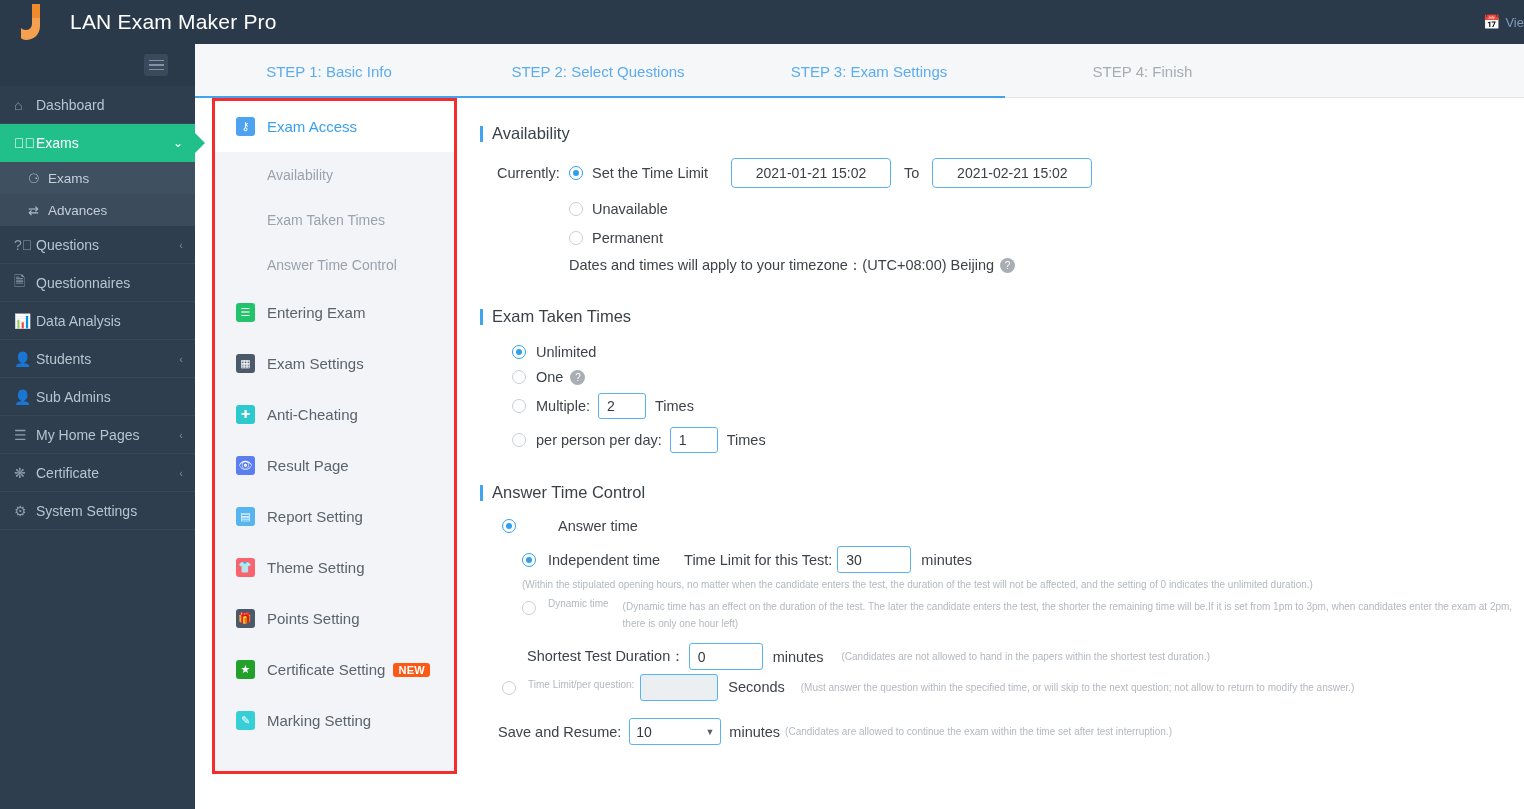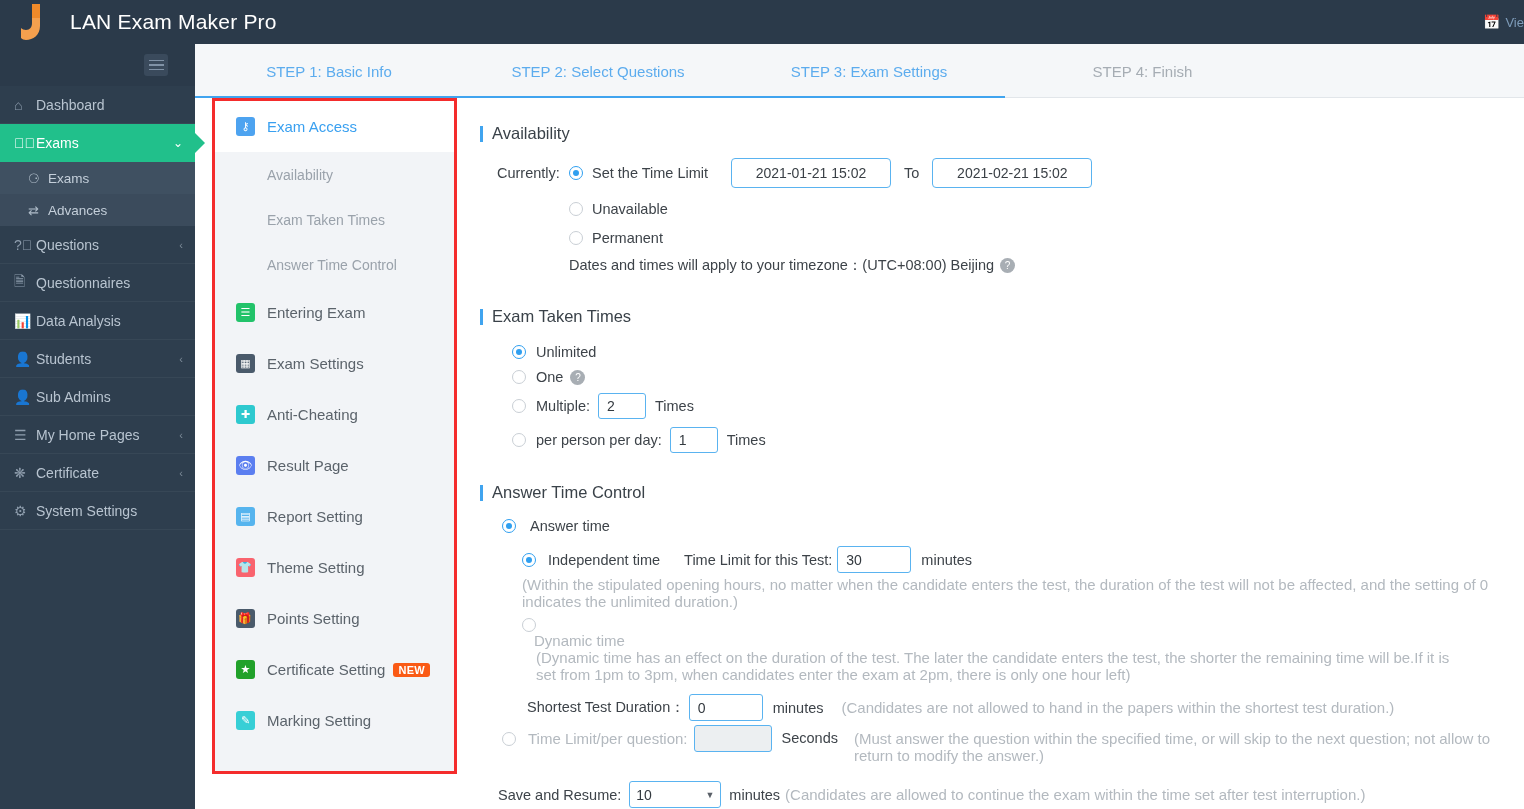--- a/index.html
+++ b/index.html
@@ -138,21 +138,21 @@
     overflow: hidden;
   }
   .sec-title {
     display: flex; align-items: center; font-size: 16.5px; color: #3a4249;
     margin: 0 0 0 8px;
   }
   .sec-bar { width: 3px; height: 16px; background: #40a4ef; margin-right: 9px; }
 
   .row { display: flex; align-items: center; }
   .lbl { color: #3d4349; font-size: 14.5px; }
-  .hint { color: #b3b9bf; font-size: 15px; }
+  .hint { color: #b3b9bf; font-size: 10px; }
 
   .radio {
     width: 14px; height: 14px; border-radius: 50%;
     border: 1px solid #c9cfd5; background: #fff;
     display: inline-block; flex: 0 0 14px; position: relative; cursor: pointer;
   }
   .radio.on { border: 1px solid #2f9ff0; }
   .radio.on::after {
     content: ""; position: absolute; left: 3px; top: 3px;
     width: 6px; height: 6px; border-radius: 50%; background: #2f9ff0;
@@ -405,38 +405,38 @@
       <span class="lbl" style="margin-left:10px">per person per day:</span>
       <input class="tinput" style="width: 48px; margin-left: 8px;" value="1">
       <span class="lbl" style="margin-left:9px">Times</span>
     </div>
 
     <div class="sec-title" style="margin-top:30px">
       <span class="sec-bar"></span>
       <span>Answer Time Control</span>
     </div>
 
-    <div class="row" style="margin-top:16px; margin-left:30px;">
+    <div class="row" style="margin-top:16px; margin-left:30px;gap:28px;">
       <span class="radio on"></span>
       <span class="lbl" style="margin-left:14px">Answer time</span>
     </div>
 
     <div style="margin-top:12px; margin-left:50px; position:relative;">
       <div class="row">
         <span class="radio on"></span>
         <span class="lbl" style="margin-left:12px">Independent time</span>
         <span class="lbl" style="margin-left:24px">Time Limit for this Test:</span>
         <input class="tinput" style="width: 74px; margin-left: 5px; height: 27px;" value="30">
         <span class="lbl" style="margin-left:10px">minutes</span>
       </div>
       <div class="hint" style="width:992px; margin-top:3px; line-height:17px;">(Within the stipulated opening hours, no matter when the candidate enters the test, the duration of the test will not be affected, and the setting of 0 indicates the unlimited duration.)</div>
     </div>
 
     <div style="margin-top:5px; margin-left:50px;">
-      <div style="display:flex; align-items:flex-start;flex-direction:column;">
+      <div style="display:flex; align-items:flex-start;">
         <span class="radio" style="margin-top:3px"></span>
         <span class="hint" style="margin-left:12px; white-space:nowrap;">Dynamic time</span>
         <span class="hint" style="margin-left:14px; width:930px; line-height:17px;">(Dynamic time has an effect on the duration of the test. The later the candidate enters the test, the shorter the remaining time will be.If it is set from 1pm to 3pm, when candidates enter the exam at 2pm, there is only one hour left)</span>
       </div>
     </div>
 
     <div class="row" style="margin-top:11px; margin-left:55px;">
       <span class="lbl">Shortest Test Duration：</span>
       <input class="tinput" style="width: 74px; margin-left: 4px; height: 27px;" value="0">
       <span class="lbl" style="margin-left:10px">minutes</span>

